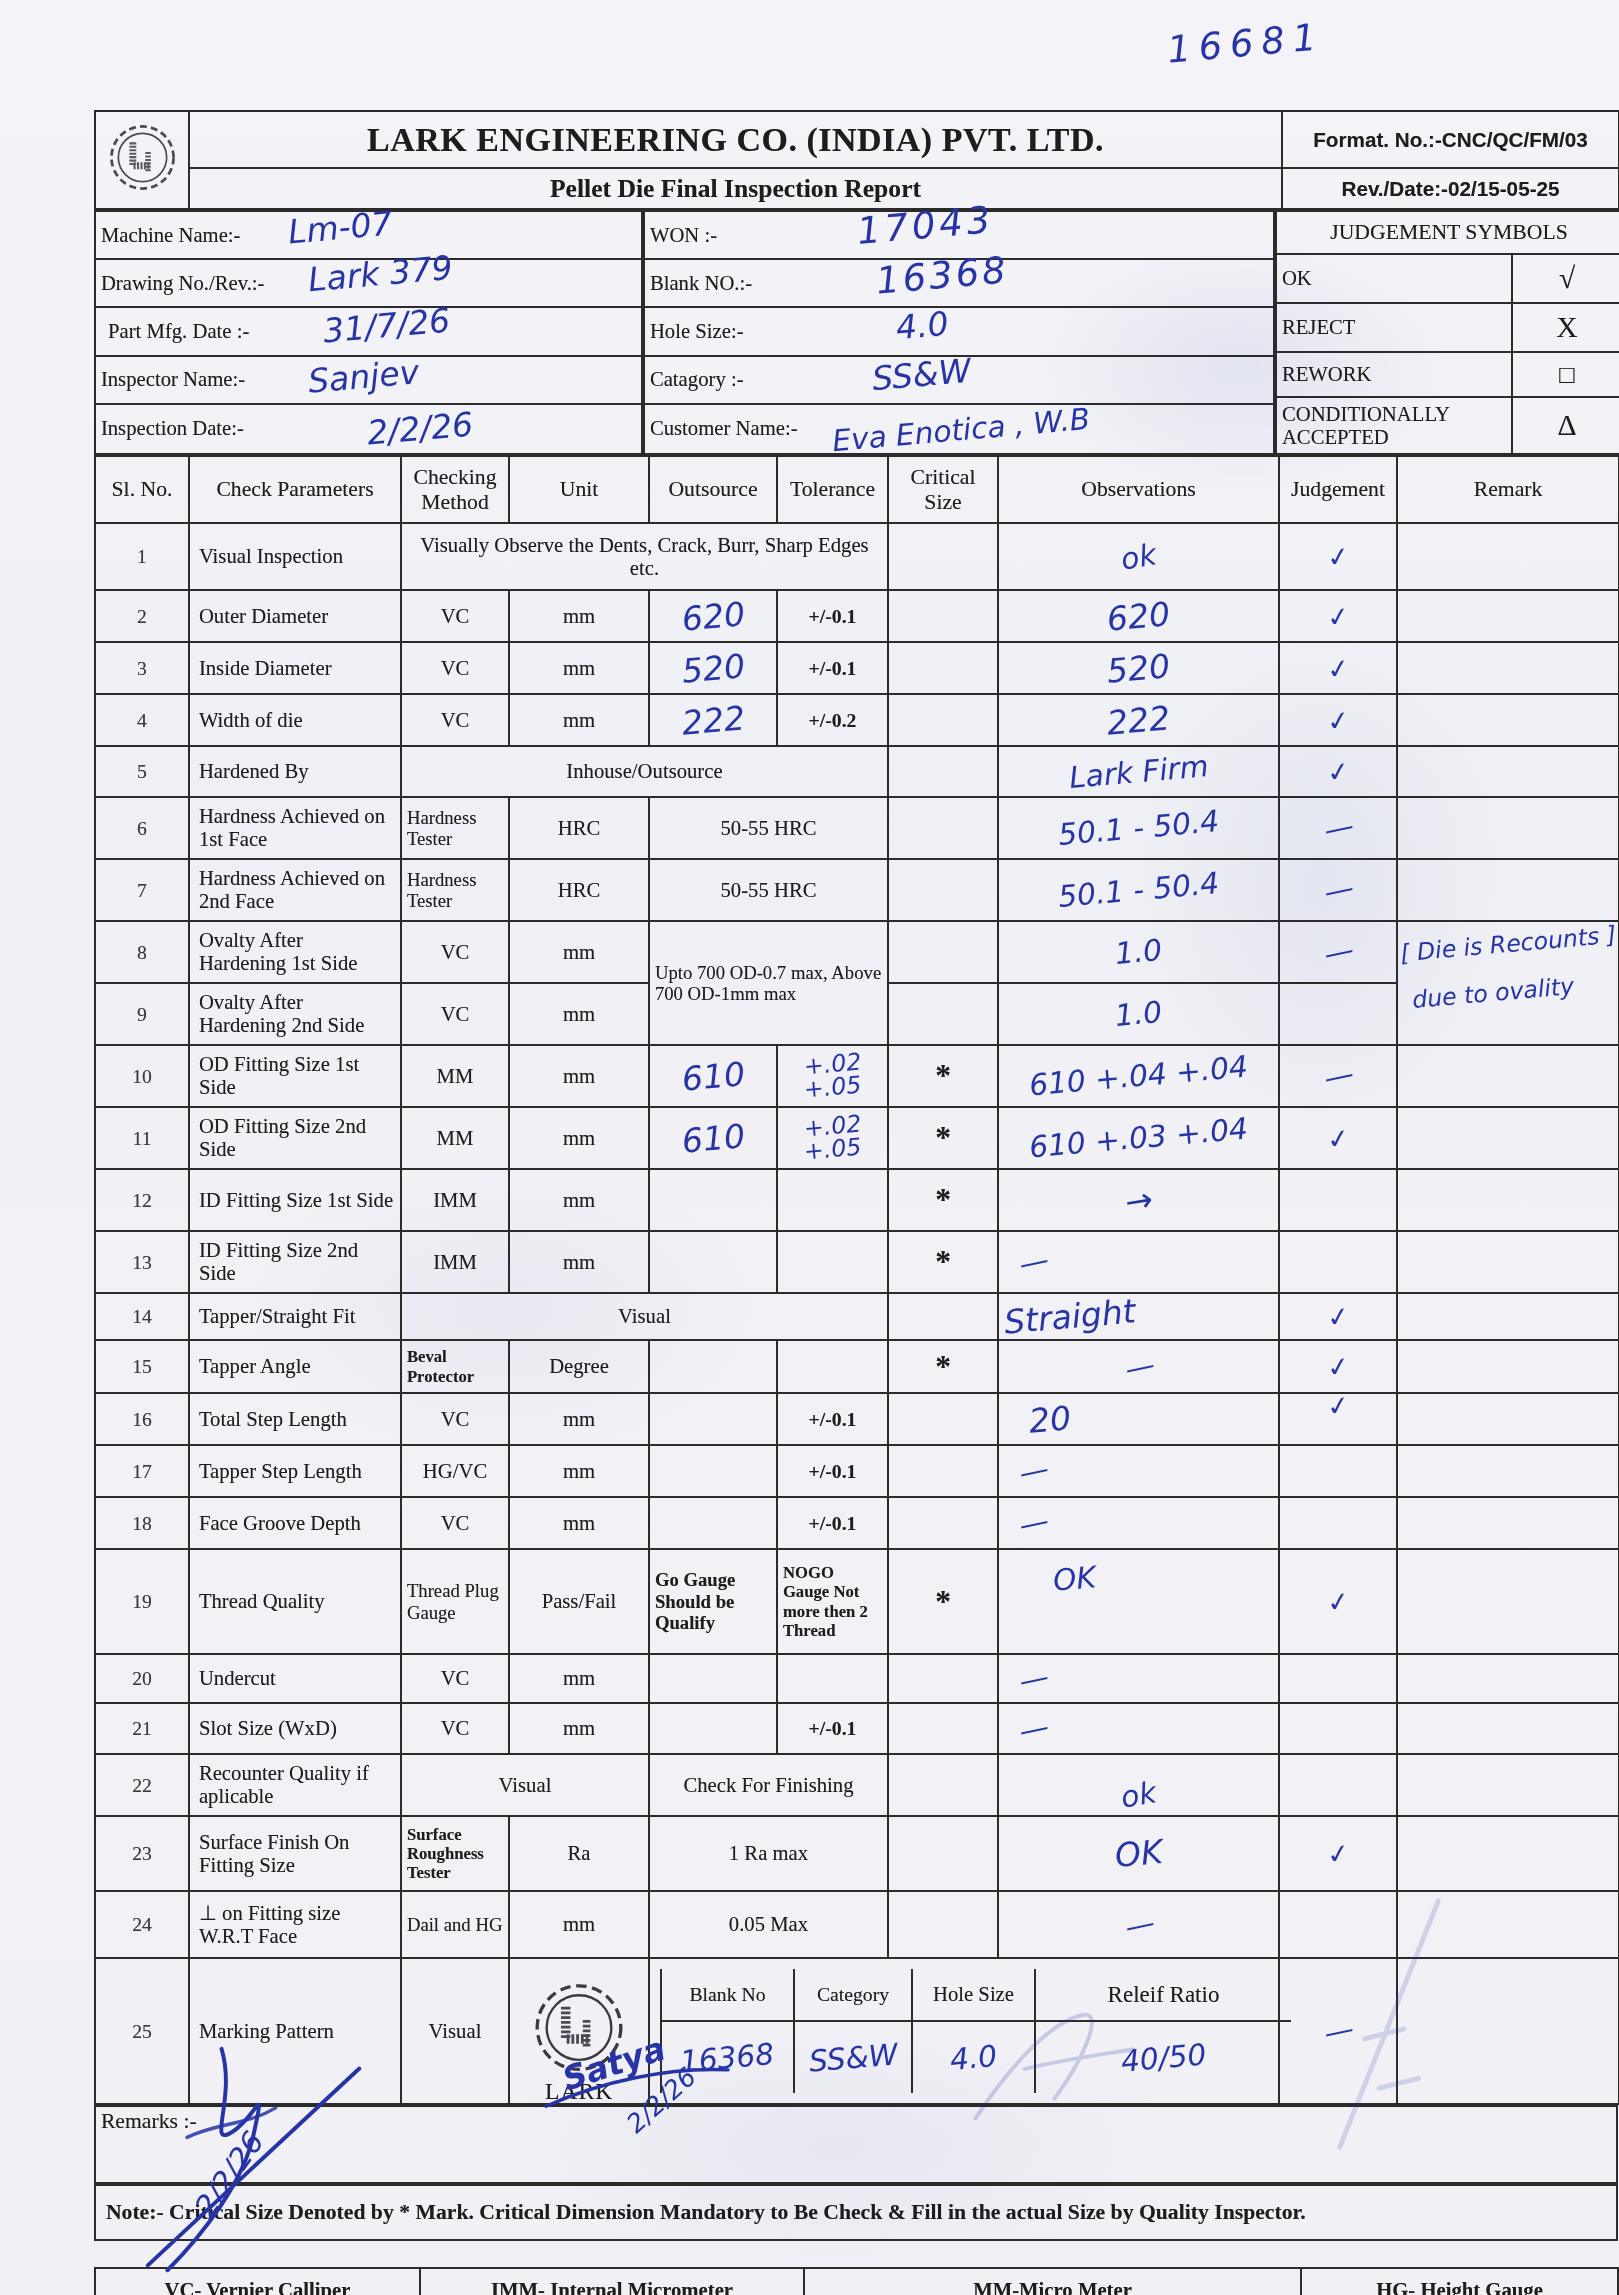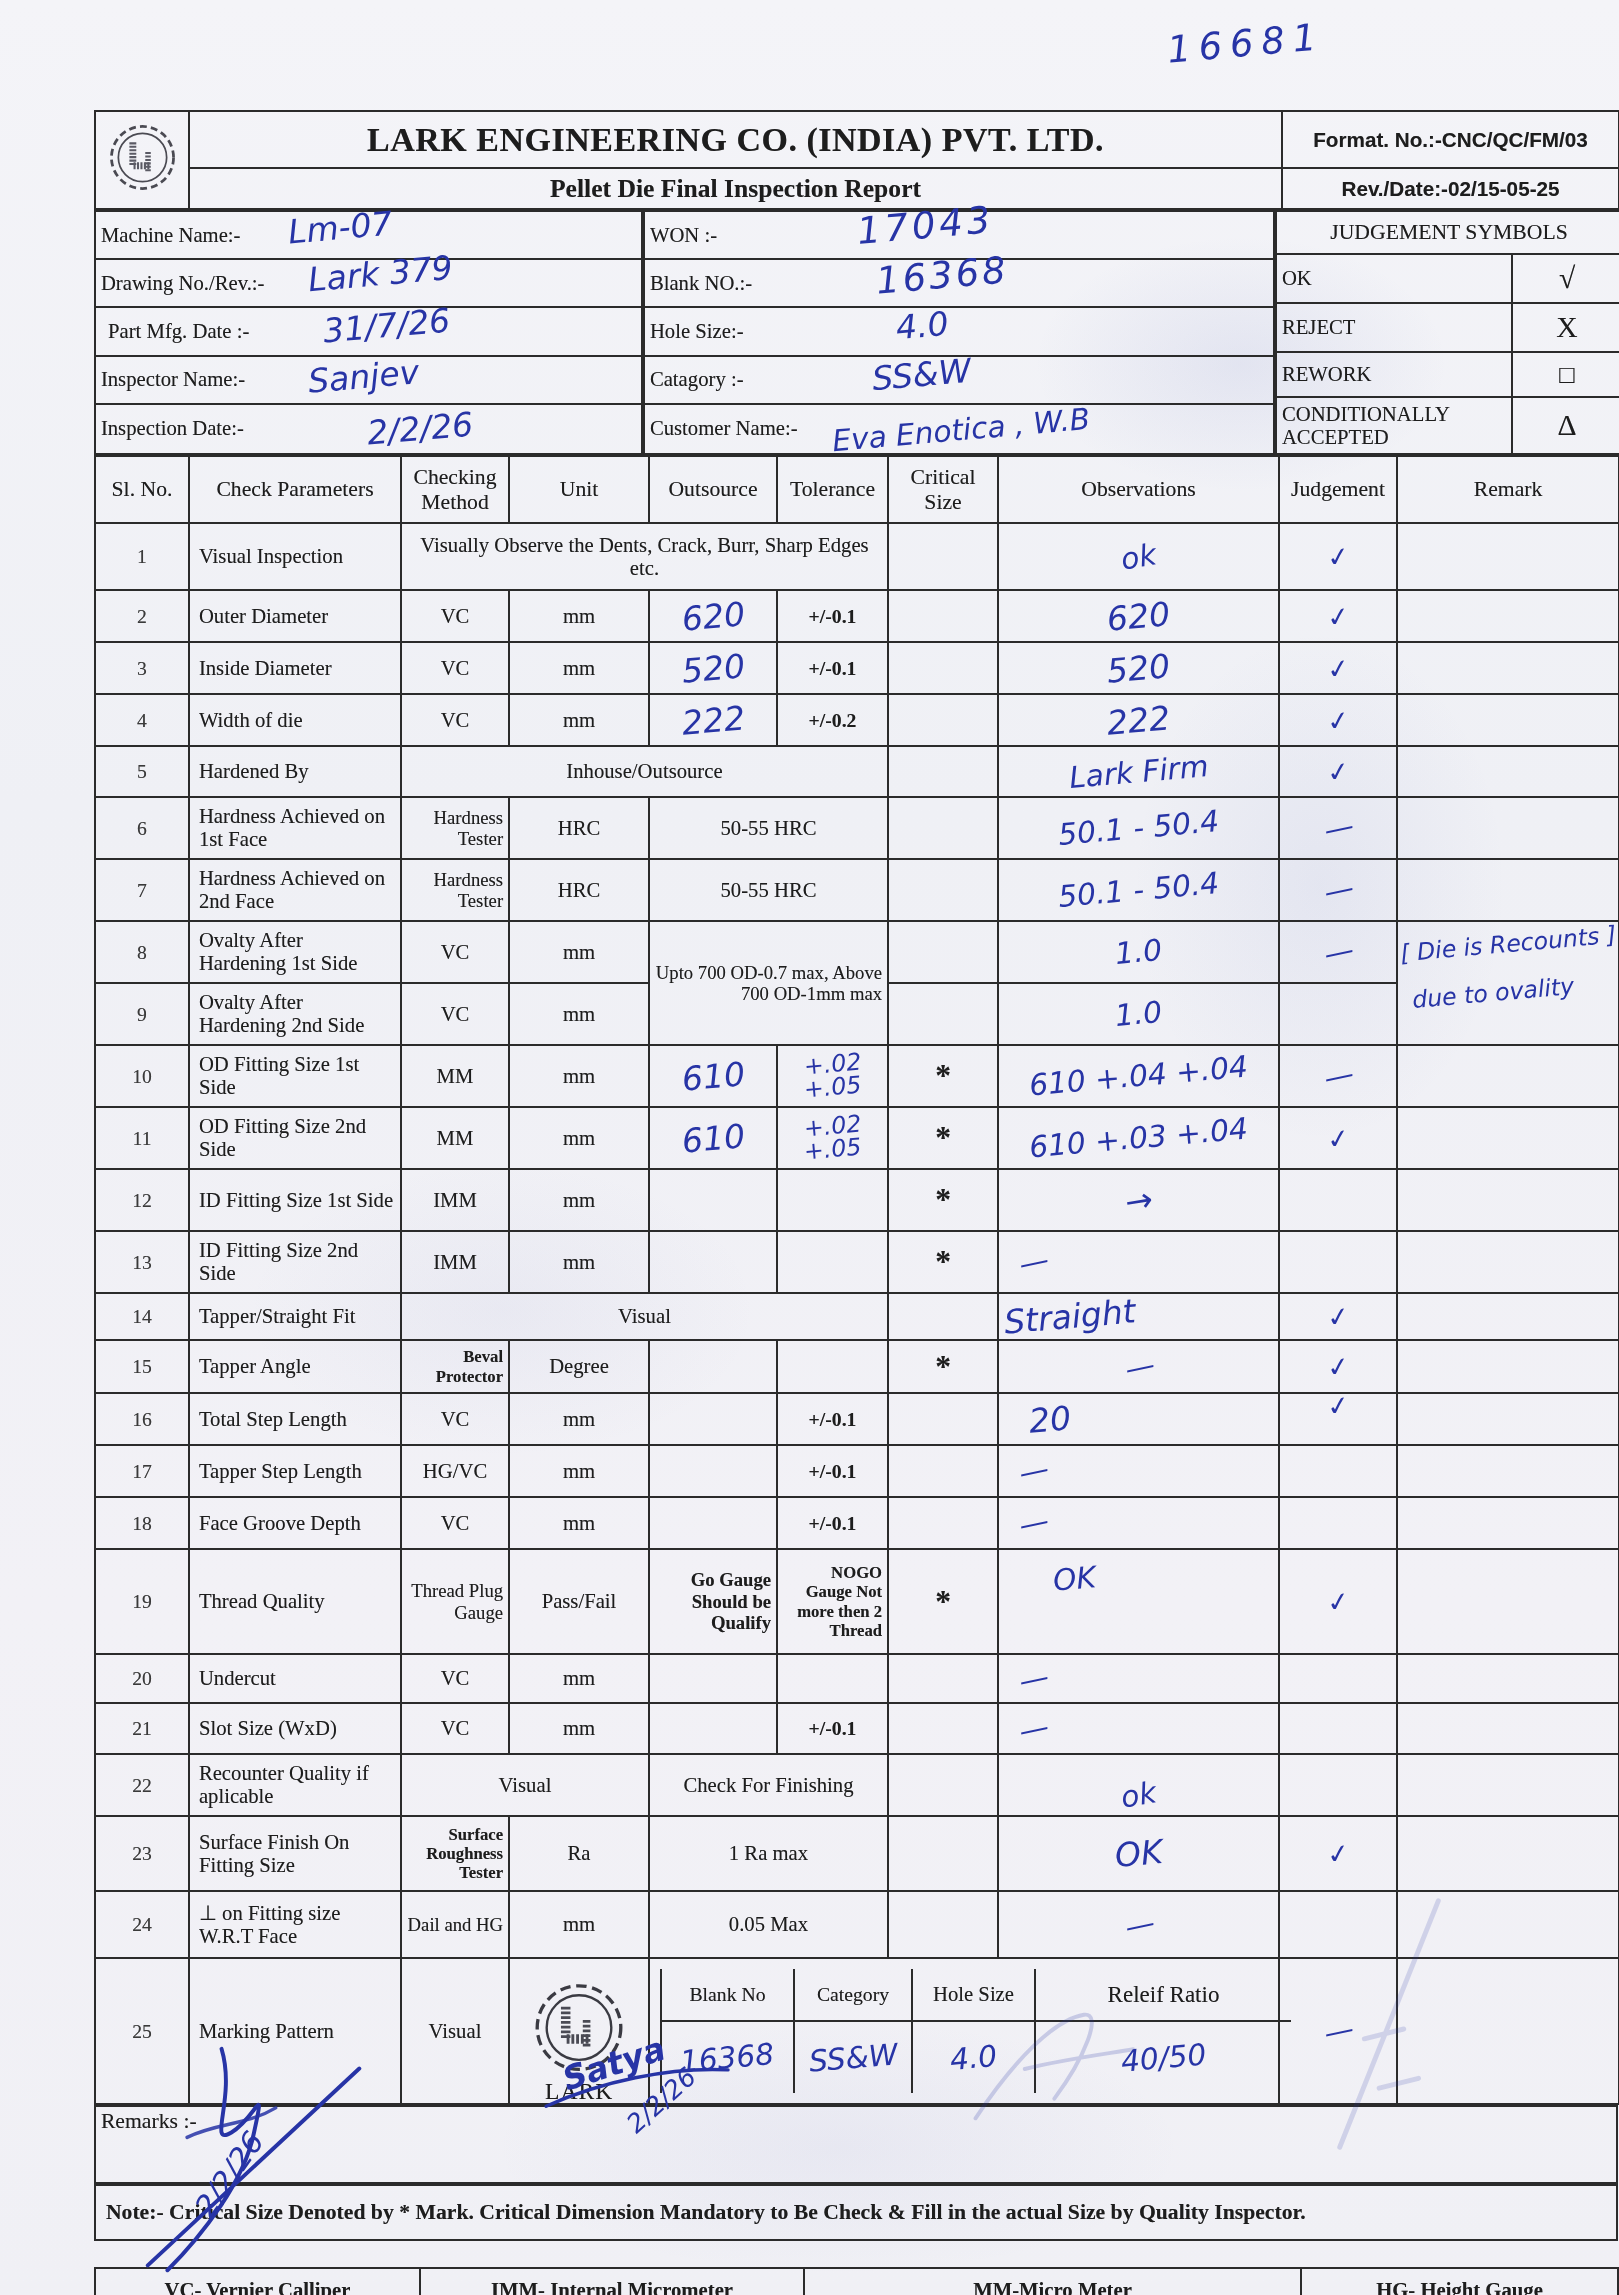--- a/index.html
+++ b/index.html
@@ -19,21 +19,21 @@
   .hw{font-family:"DejaVu Sans",sans-serif;font-style:italic;color:#2734a6;
       text-shadow:none;font-weight:500;}
   .hwc{text-align:center;}
   .h30{font-size:29.6px;} .h34{font-size:33px;} .h38{font-size:37px;} .h26{font-size:25.6px;} .h24{font-size:23.6px;}
   .tilt{display:inline-block;transform:rotate(-5deg);}
   .tilt2{display:inline-block;transform:rotate(-9deg);}
   .dash{display:inline-block;transform:rotate(-12deg);font-size:29.6px;letter-spacing:-2px;}
   .tick{display:inline-block;transform:rotate(-8deg);font-size:26.6px;}
   .crit{font-size:31.5px;font-weight:bold;line-height:9.9px;}
   .hdr td{font-size:21.7px;text-align:center;}
-  .small-cell{font-size:18.7px;text-align:right;line-height:1.15;}
+  .small-cell{font-size:18.7px;text-align:left;line-height:1.15;}
   .titlebar{font-weight:bold;}
   .rel{position:relative;}
   .abs{position:absolute;}
   .sig-svg{stroke:#2734a6;fill:none;stroke-linecap:round;}
 </style>
 </head>
 <body>
 
 <div class="smudge" style="left:1034px;top:236px;width:414px;height:256px;background:radial-gradient(closest-side,rgba(90,105,185,.10),transparent);"></div>
 <div class="smudge" style="left:1133px;top:630px;width:374px;height:512px;background:radial-gradient(closest-side,rgba(90,105,185,.08),transparent);"></div>

